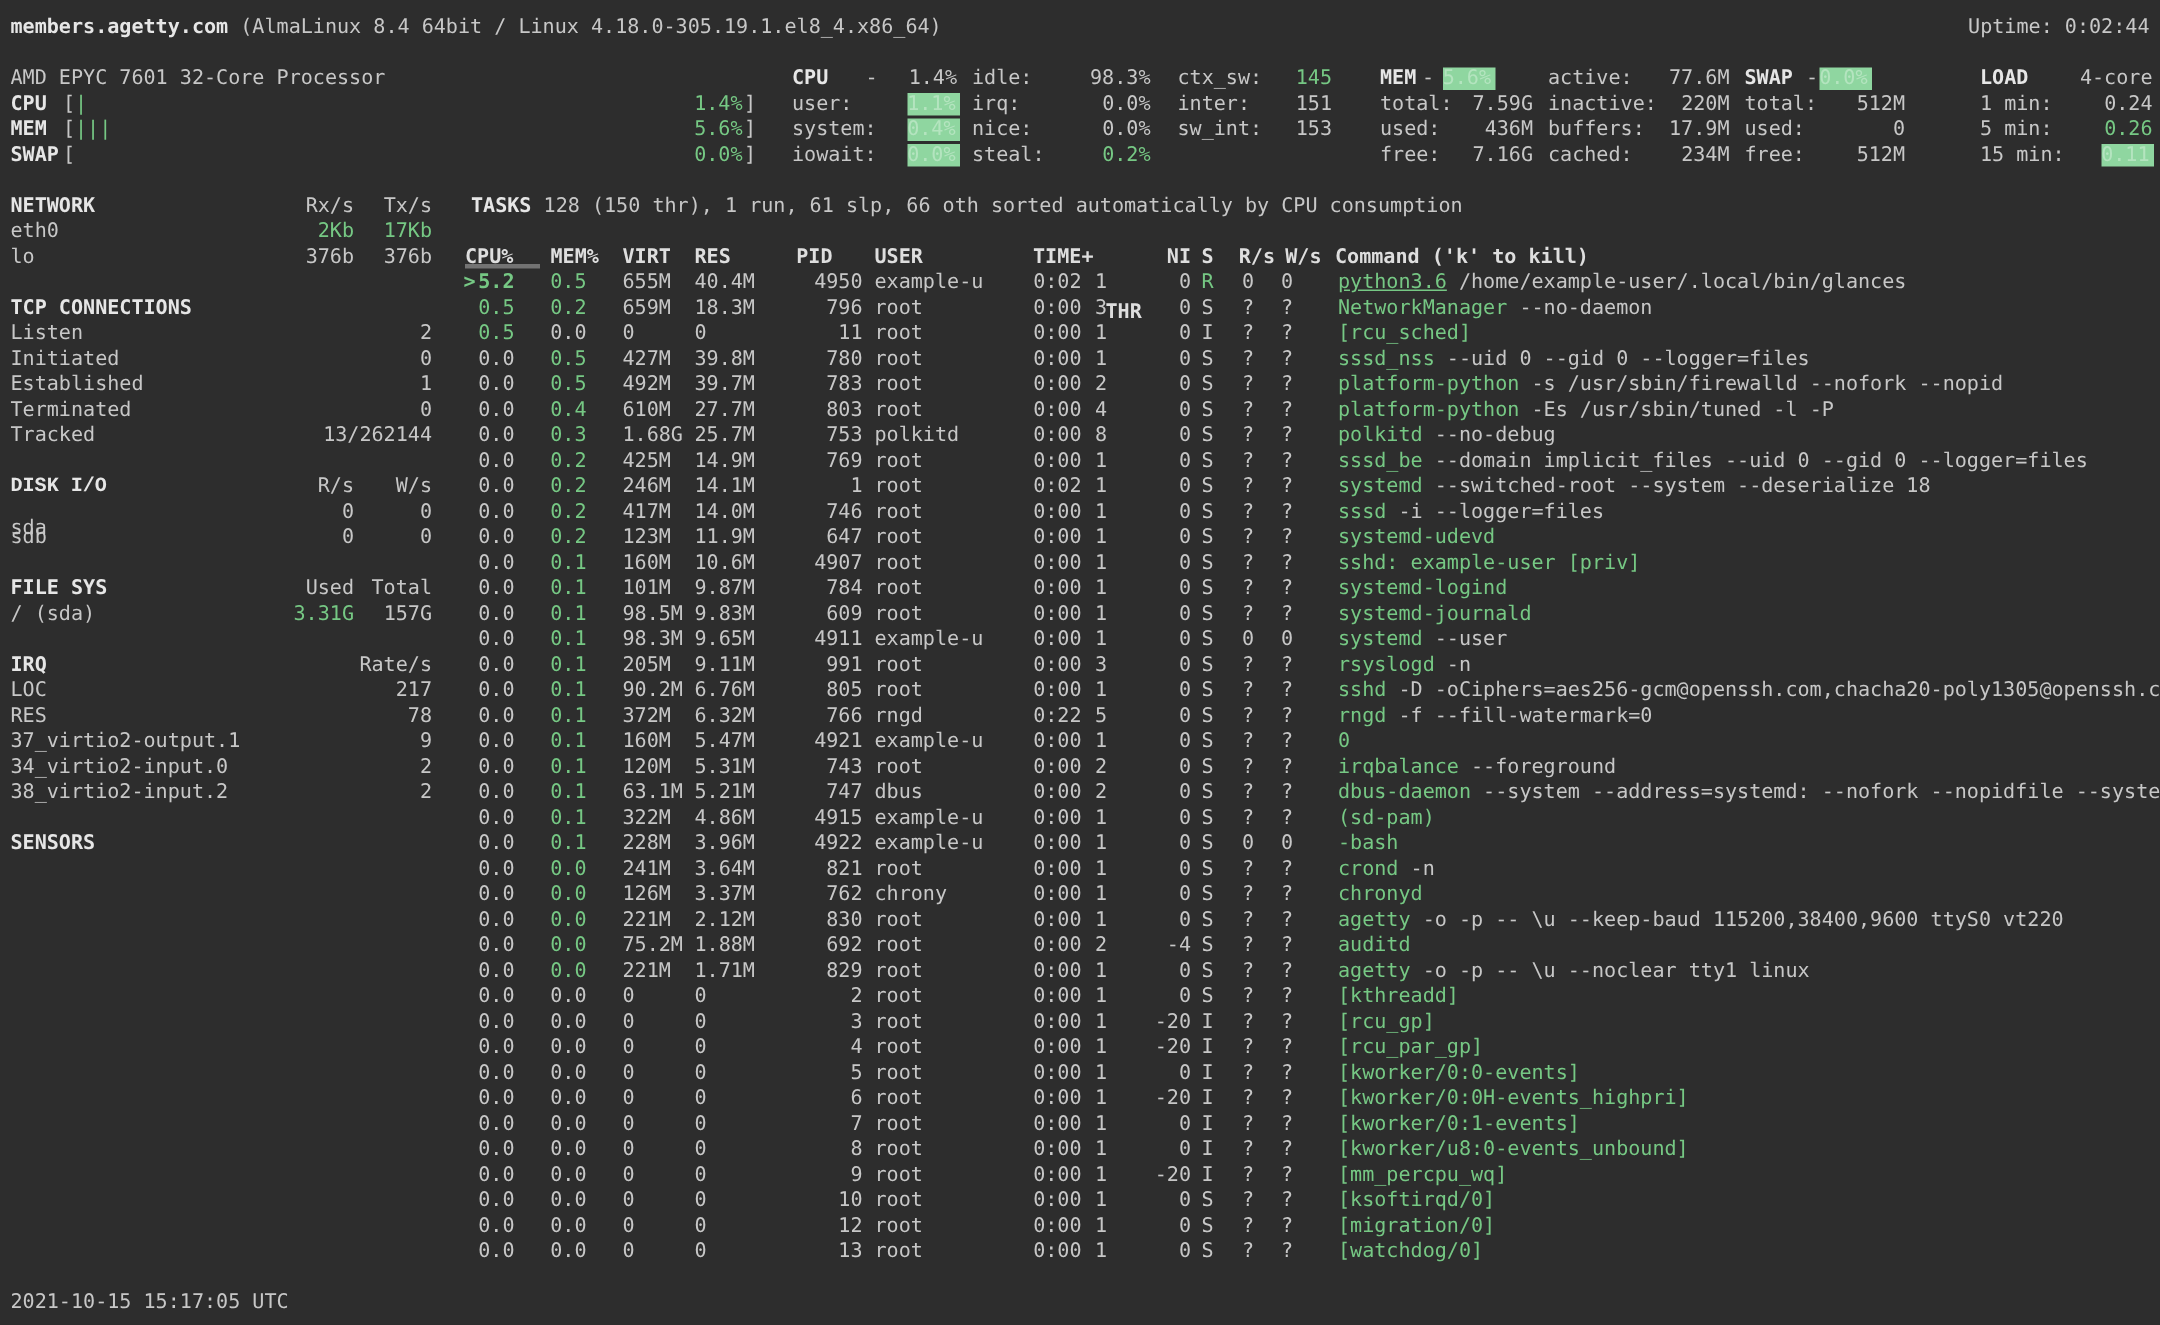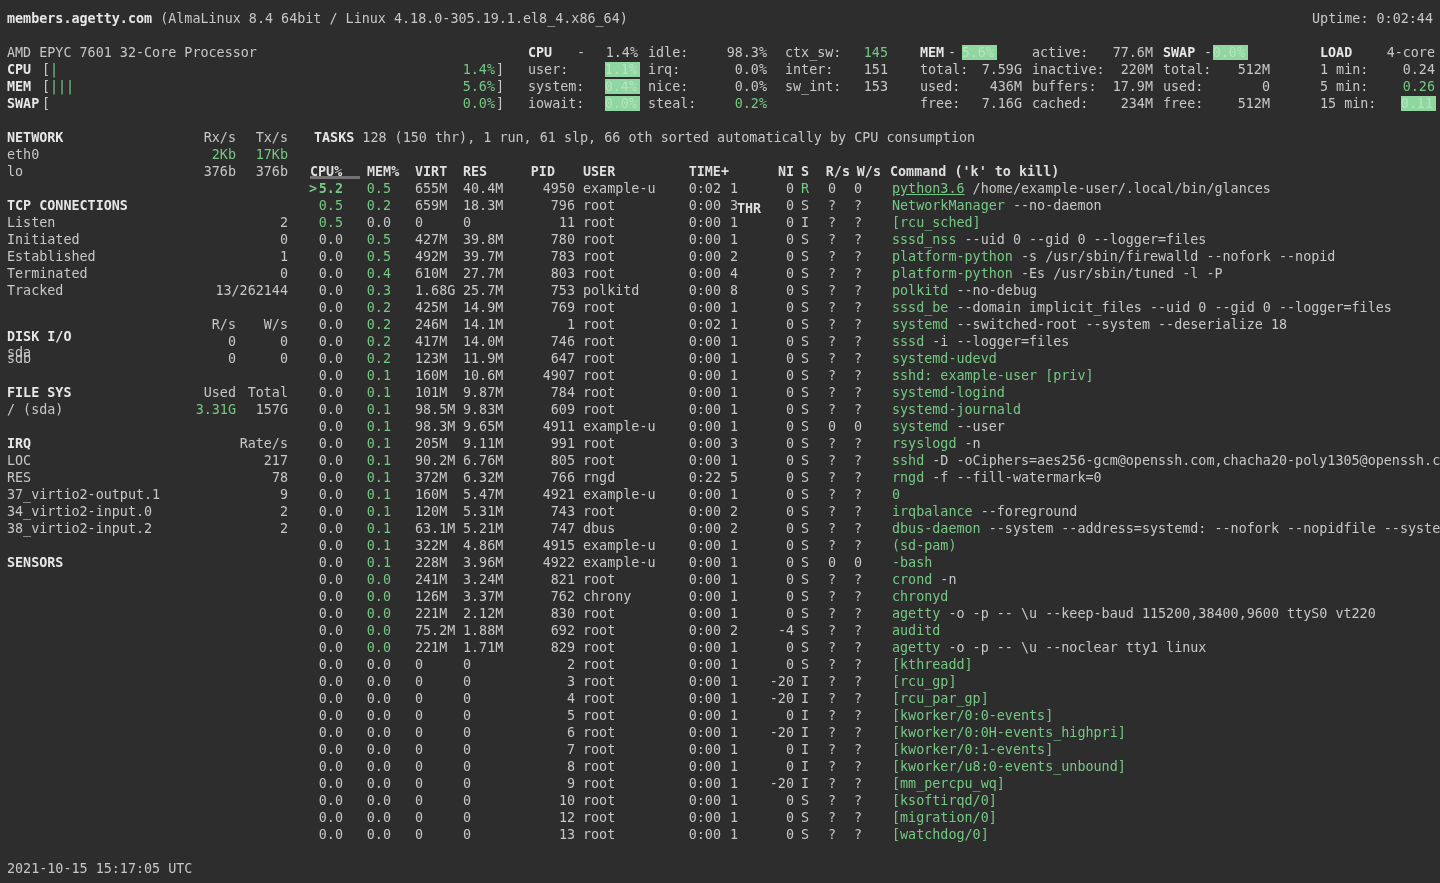--- a/index.html
+++ b/index.html
@@ -110,21 +110,21 @@
     <div class="abs" style="left: 7px; top: 214px;"><span>Listen</span></div>
     <div class="abs r" style="left: 200px; top: 214px; width: 88px;"><span>2</span></div>
     <div class="abs" style="left: 7px; top: 231px;"><span>Initiated</span></div>
     <div class="abs r" style="left: 200px; top: 231px; width: 88px;"><span>0</span></div>
     <div class="abs" style="left: 7px; top: 248px;"><span>Established</span></div>
     <div class="abs r" style="left: 200px; top: 248px; width: 88px;"><span>1</span></div>
     <div class="abs" style="left: 7px; top: 265px;"><span>Terminated</span></div>
     <div class="abs r" style="left: 200px; top: 265px; width: 88px;"><span>0</span></div>
     <div class="abs" style="left: 7px; top: 282px;"><span>Tracked</span></div>
     <div class="abs r" style="left: 200px; top: 282px; width: 88px;"><span>13/262144</span></div>
-    <div class="abs" style="left: 7px; top: 328px;"><span class="tb">DISK I/O</span></div>
+    <div class="abs" style="left: 7px; top: 316px; font-family: Liberation Mono, monospace;"><span class="tb">DISK I/O</span></div>
     <div class="abs r" style="left: 150px; top: 316px; width: 86px;"><span>R/s</span></div>
     <div class="abs r" style="left: 200px; top: 316px; width: 88px;"><span>W/s</span></div>
     <div class="abs" style="left: 7px; top: 344px;"><span>sda</span></div>
     <div class="abs r" style="left: 150px; top: 333px; width: 86px;"><span>0</span></div>
     <div class="abs r" style="left: 200px; top: 333px; width: 88px;"><span>0</span></div>
     <div class="abs" style="left: 7px; top: 350px;"><span>sdb</span></div>
     <div class="abs r" style="left: 150px; top: 350px; width: 86px;"><span>0</span></div>
     <div class="abs r" style="left: 200px; top: 350px; width: 88px;"><span>0</span></div>
     <div class="abs" style="left: 7px; top: 384px;"><span class="tb">FILE SYS</span></div>
     <div class="abs r" style="left: 150px; top: 384px; width: 86px;"><span>Used</span></div>
@@ -454,21 +454,21 @@
     <div class="abs r" style="left: 679px; top: 554px; width: 42px;"><span>0:00</span></div>
     <div class="abs" style="left: 730px; top: 554px;"><span>1</span></div>
     <div class="abs r" style="left: 765px; top: 554px; width: 29px;"><span>0</span></div>
     <div class="abs" style="left: 801px; top: 554px;"><span>S</span></div>
     <div class="abs r" style="left: 809px; top: 554px; width: 27px;"><span>0</span></div>
     <div class="abs r" style="left: 835px; top: 554px; width: 27px;"><span>0</span></div>
     <div class="abs clip" style="left: 892px; top: 554px; width: 548px;"><span class="g">-bash</span></div>
     <div class="abs r" style="left: 311px; top: 571px; width: 32px;"><span>0.0</span></div>
     <div class="abs r" style="left: 357px; top: 571px; width: 34px;"><span class="g">0.0</span></div>
     <div class="abs" style="left: 415px; top: 571px;"><span>241M</span></div>
-    <div class="abs" style="left: 463px; top: 571px;"><span>3.24M</span></div>
+    <div class="abs" style="left: 463px; top: 571px;"><span>3.64M</span></div>
     <div class="abs r" style="left: 522px; top: 571px; width: 53px;"><span>821</span></div>
     <div class="abs" style="left: 583px; top: 571px;"><span>root</span></div>
     <div class="abs r" style="left: 679px; top: 571px; width: 42px;"><span>0:00</span></div>
     <div class="abs" style="left: 730px; top: 571px;"><span>1</span></div>
     <div class="abs r" style="left: 765px; top: 571px; width: 29px;"><span>0</span></div>
     <div class="abs" style="left: 801px; top: 571px;"><span>S</span></div>
     <div class="abs r" style="left: 809px; top: 571px; width: 27px;"><span>?</span></div>
     <div class="abs r" style="left: 835px; top: 571px; width: 27px;"><span>?</span></div>
     <div class="abs clip" style="left: 892px; top: 571px; width: 548px;"><span class="g">crond</span><span> -n</span></div>
     <div class="abs r" style="left: 311px; top: 588px; width: 32px;"><span>0.0</span></div>

